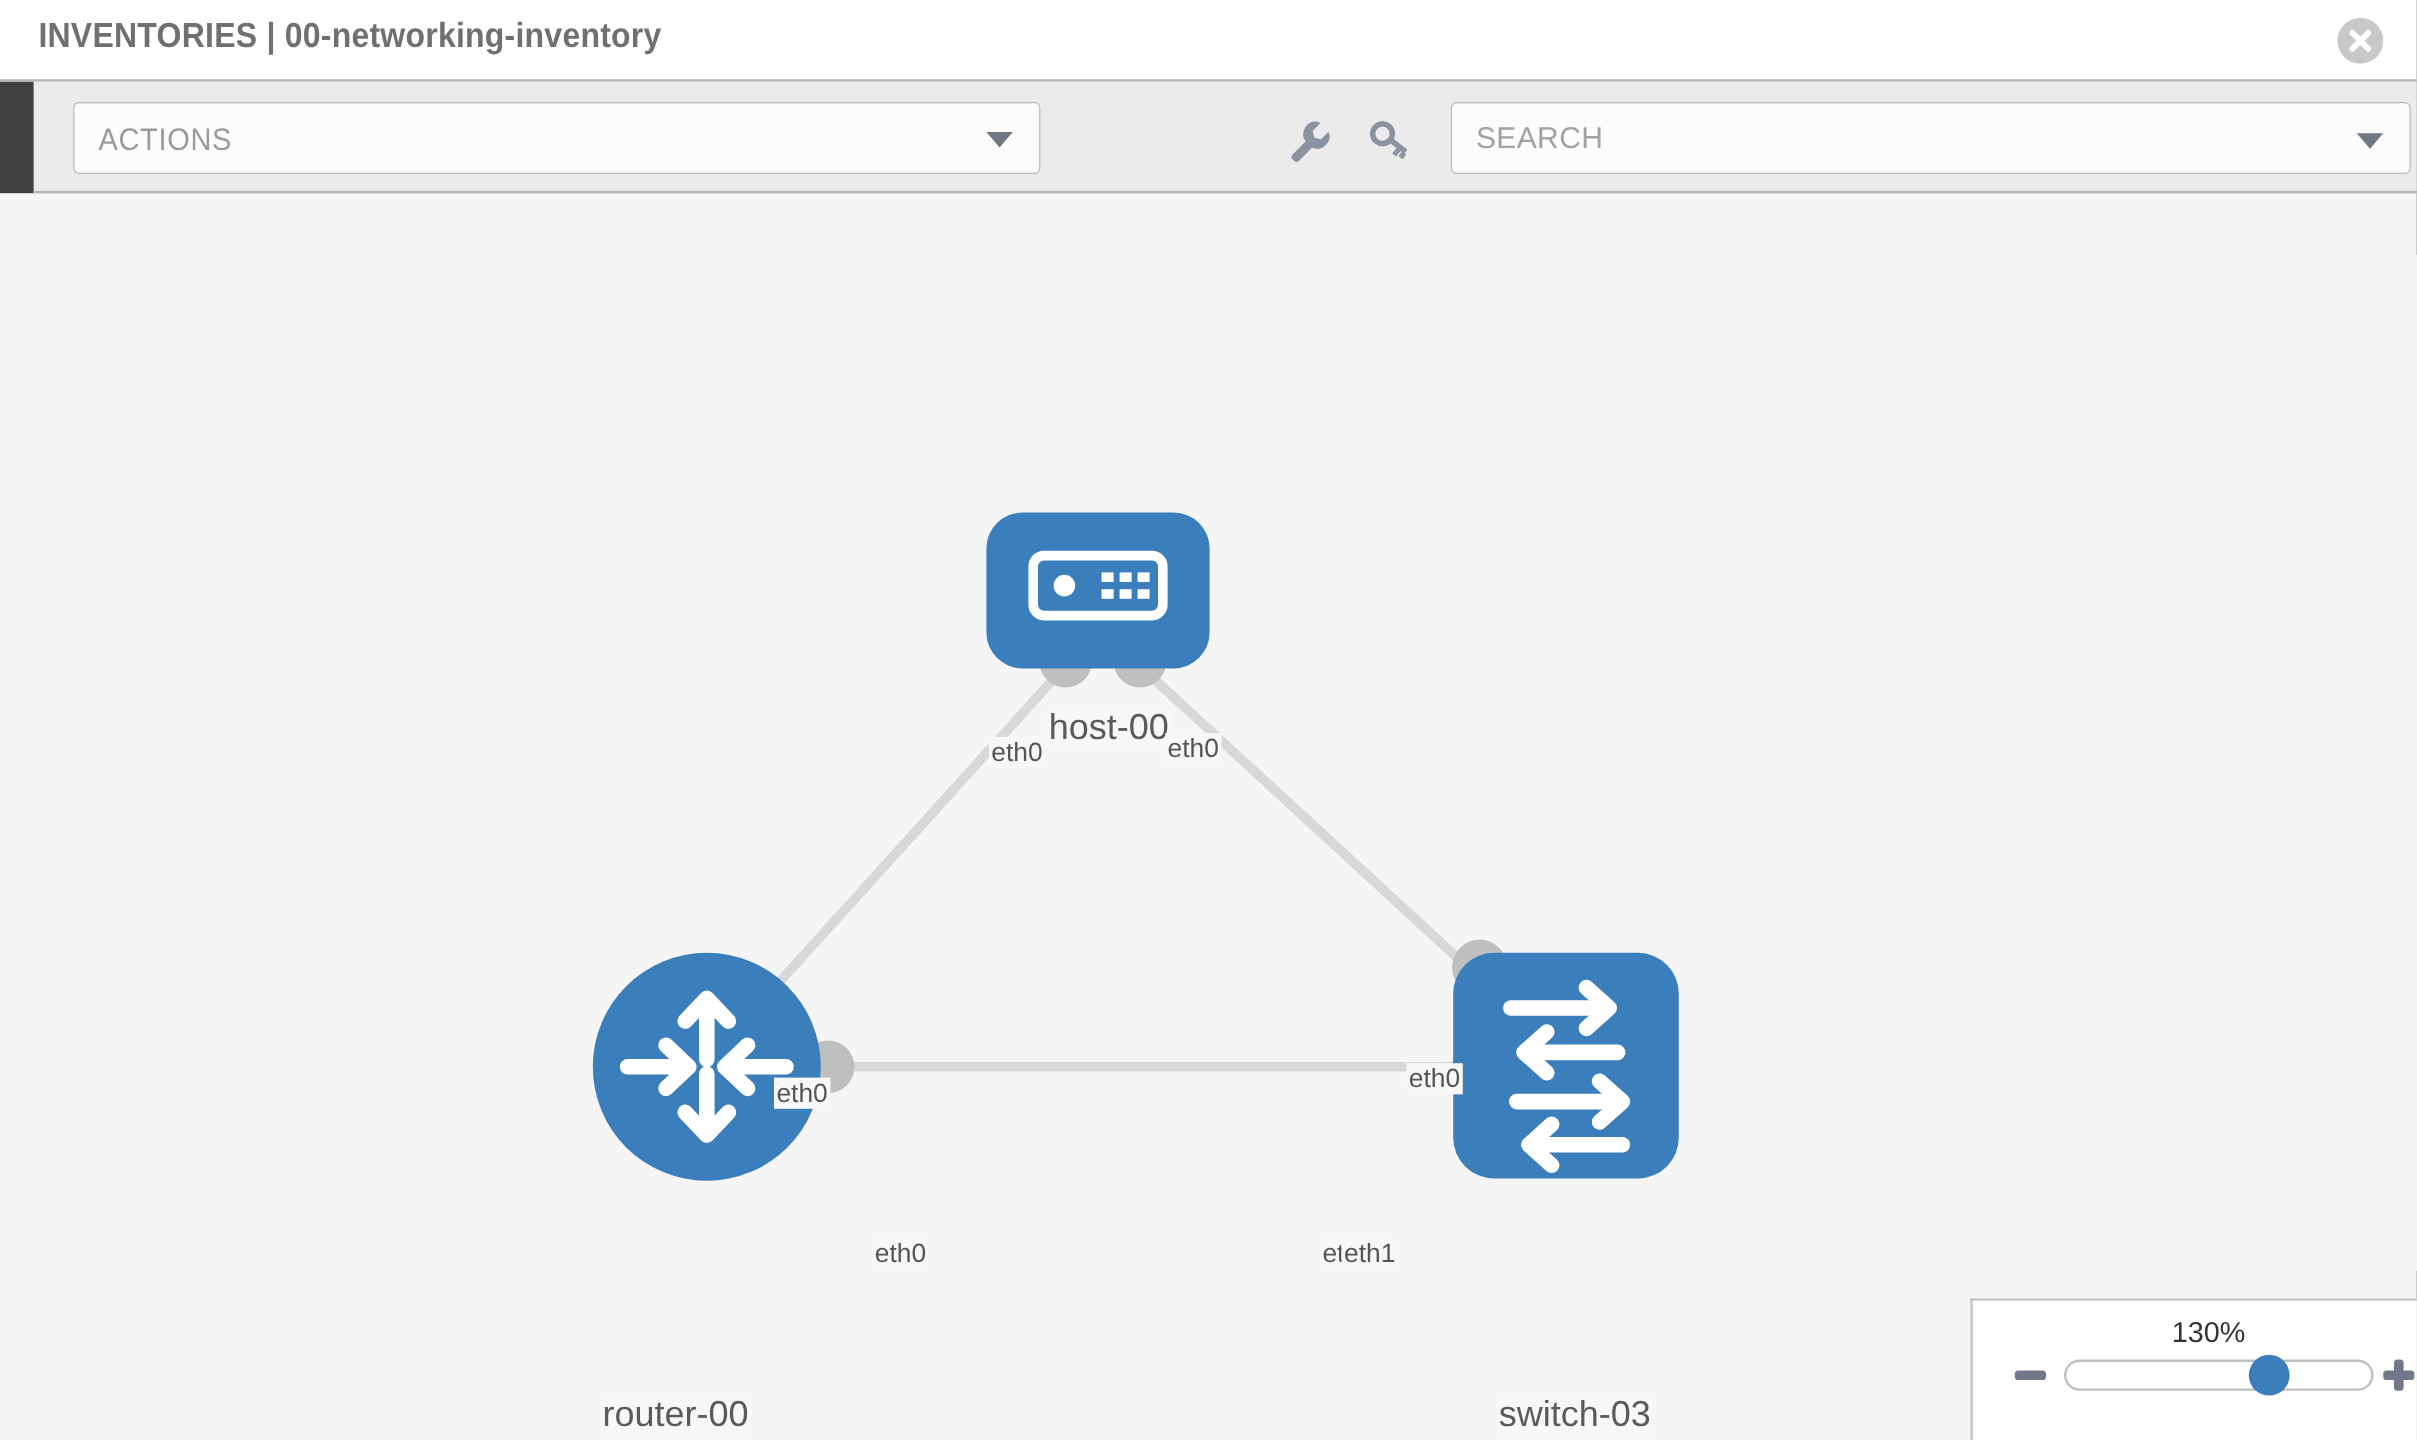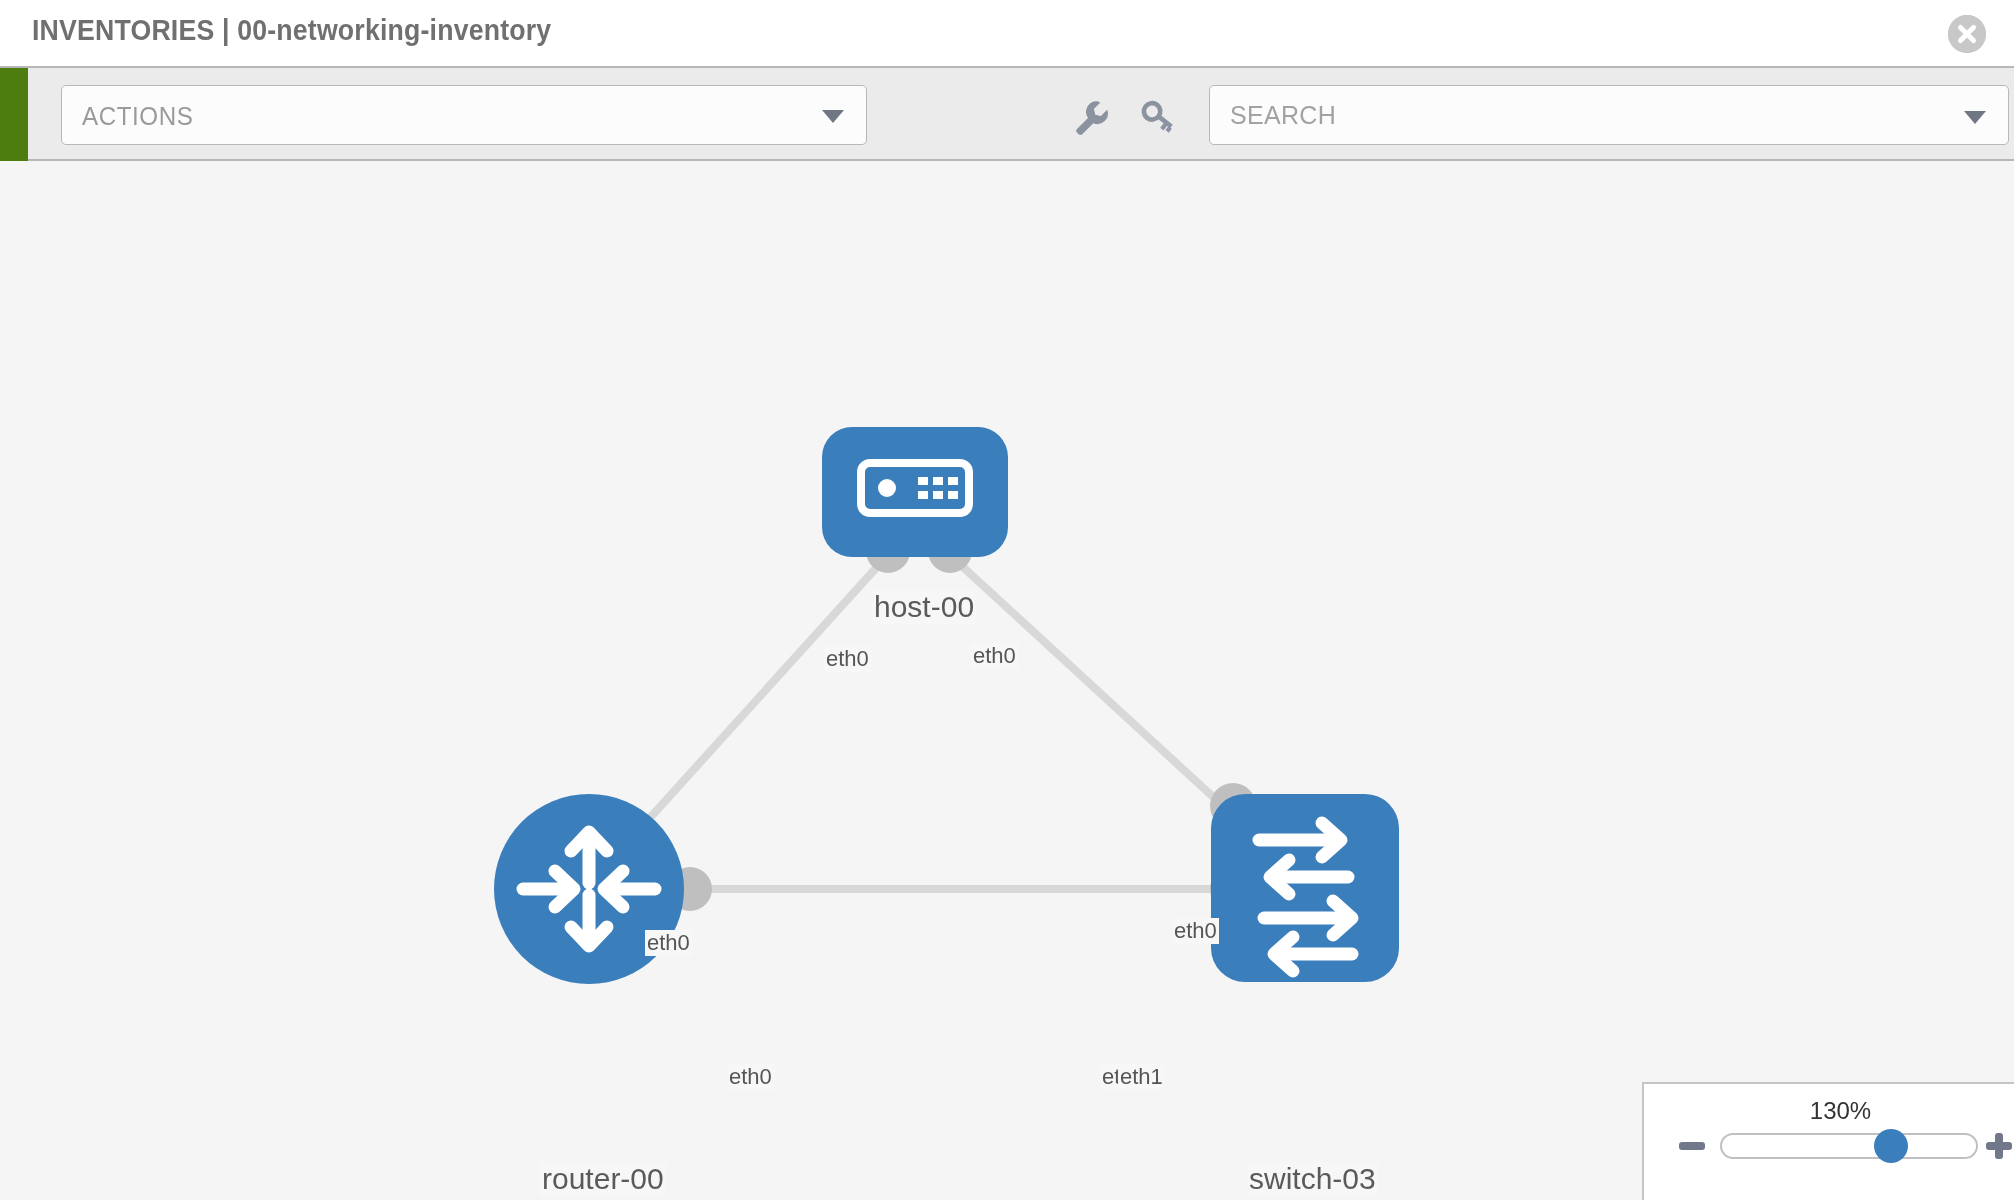--- a/index.html
+++ b/index.html
@@ -9,21 +9,21 @@
     height: 1200px;
     overflow: hidden;
     background: #ffffff;
     font-family: "Liberation Sans", sans-serif;
   }
 
   #app {
     position: relative;
     width: 2014px;
     height: 1200px;
-    background: #4d7c0f;
+    background: #404040;
   }
 
   
   .header {
     position: absolute;
     left: 0; top: 0;
     width: 2014px;
     height: 68px;
     background: #ffffff;
     border-bottom: 2px solid #b7b7b7;
@@ -156,21 +156,20 @@
     white-space: nowrap;
     padding: 0 2px;
   }
   .edge-label {
     position: absolute;
     font-size: 22px;
     color: #555555;
     background: #f7f7f7;
     white-space: nowrap;
     padding: 0 2px;
-    margin-top: 32px;
   }
 
   
   .zoom-widget {
     position: absolute;
     left: 1642px;
     top: 1082px;
     width: 393px;
     height: 118px;
     background: #ffffff;
@@ -347,21 +346,21 @@
           <polyline points="1333,740 1352,757 1333,774"></polyline>
 
           <line x1="1352" y1="793" x2="1276" y2="793"></line>
           <polyline points="1293,776 1274,793 1293,810"></polyline>
         </g>
       </g>
     </svg>
 
     <div class="node-label" style="left:872px; top:429px;">host-00</div>
 
-    <div class="node-label" style="left:540px; top:1001px;">router-00</div>
+    <div class="node-label" style="left:500px; top:1001px;">router-00</div>
     <div class="node-label" style="left:1247px; top:1001px;">switch-03</div>
 
     <div class="edge-label" style="left:824px; top:453px;">eth0</div>
     <div class="edge-label" style="left:971px; top:450px;">eth0</div>
     <div class="edge-label" style="left:645px; top:737px;">eth0</div>
     <div class="edge-label" style="left:1172px; top:725px;">eth0</div>
     <div class="edge-label" style="left:727px; top:871px;">eth0</div>
     <div class="edge-label" style="left:1100px; top:871px;">eth</div>
     <div class="edge-label" style="left:1118px; top:871px;">eth1</div>
   </div>

